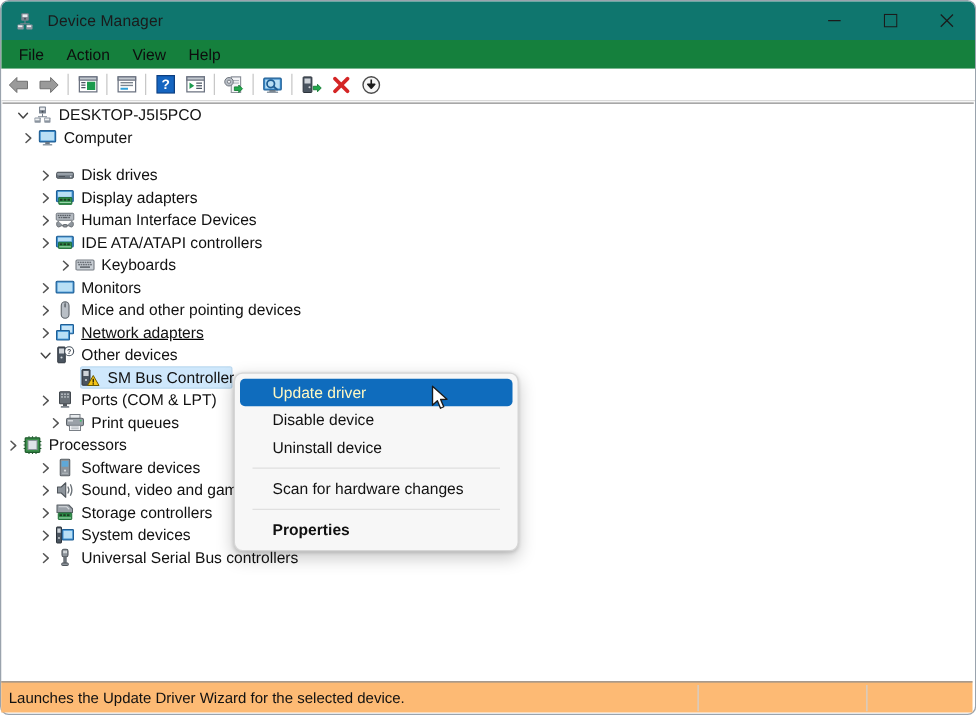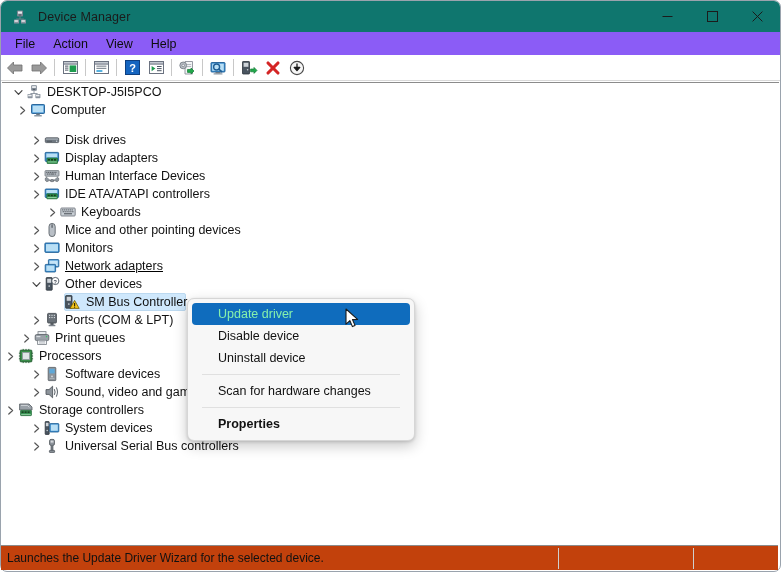--- a/index.html
+++ b/index.html
@@ -62,21 +62,21 @@
     display: flex; align-items: center; justify-content: center;
     position: relative;
   }
   .wc svg { display: block; }
 
   
   #menubar {
     position: absolute;
     left: 0; top: 31px;
     width: 779px; height: 23px;
-    background: #8b5cf6;
+    background: #15803d;
     display: flex;
     align-items: center;
     padding-left: 5px;
     box-sizing: border-box;
   }
   .menu-item {
     font-size: 12.5px;
     color: #0d0d0d;
     padding: 3px 9px;
     white-space: nowrap;
@@ -154,21 +154,21 @@
     align-items: center;
     position: relative;
     z-index: 2;
   }
 
   
   #statusbar {
     position: absolute;
     left: 1px; top: 545px;
     width: 777px; height: 25px;
-    background: #c2410c;
+    background: #fdba74;
     border-top: 1px solid #8b8b8b;
     box-sizing: border-box;
   }
   #status-text {
     position: absolute;
     left: 6px; top: 5px;
     font-size: 12px;
     color: #111111;
     white-space: nowrap;
   }
@@ -198,21 +198,21 @@
     padding-left: 26px;
     display: flex;
     align-items: center;
     font-size: 12.5px;
     color: #111111;
     border-radius: 4px;
     white-space: nowrap;
   }
   .ctx-item.highlight {
     background: #0f6cbd;
-    color: #86efac;
+    color: #fef9c3;
   }
   .ctx-item.bold { font-weight: bold; }
   .ctx-sep {
     height: 1px;
     background: #e0e0e0;
     margin: 5px 14px 5px 14px;
   }
 
   
   #cursor {
@@ -551,43 +551,43 @@
 
     <div class="node" style="padding-left:26px;">
       <div class="node-inner">
         <span class="chev">
           <svg width="9" height="9" viewBox="0 0 9 9">
               <path d="M2.8 1 L6.6 4.5 L2.8 8" fill="none" stroke="#555" stroke-width="1.2" stroke-linecap="round" stroke-linejoin="round"></path>
             </svg>
         </span>
         <span class="nicon">
           <svg width="16" height="16" viewBox="0 0 16 16">
+            <rect x="0.9" y="3" width="14.2" height="9.4" rx="0.8" fill="#3c8fd0" stroke="#1f5e94" stroke-width="0.9"></rect>
+            <rect x="2" y="4.1" width="12" height="7.2" fill="#b9dff5"></rect>
+          </svg>
+        </span>
+        <span class="nlabel">Monitors</span>
+      </div>
+    </div>
+
+    <div class="node" style="padding-left:26px;">
+      <div class="node-inner">
+        <span class="chev">
+          <svg width="9" height="9" viewBox="0 0 9 9">
+              <path d="M2.8 1 L6.6 4.5 L2.8 8" fill="none" stroke="#555" stroke-width="1.2" stroke-linecap="round" stroke-linejoin="round"></path>
+            </svg>
+        </span>
+        <span class="nicon">
+          <svg width="16" height="16" viewBox="0 0 16 16">
             <rect x="5" y="1.4" width="6.2" height="13.2" rx="3.1" fill="#b9bfc6" stroke="#5f656b" stroke-width="0.9"></rect>
             <line x1="8.1" y1="1.8" x2="8.1" y2="6" stroke="#5f656b" stroke-width="0.8"></line>
             <rect x="7.4" y="3" width="1.4" height="2.6" rx="0.7" fill="#6e747a"></rect>
           </svg>
         </span>
         <span class="nlabel">Mice and other pointing devices</span>
-      </div>
-    </div>
-
-    <div class="node" style="padding-left:26px;">
-      <div class="node-inner">
-        <span class="chev">
-          <svg width="9" height="9" viewBox="0 0 9 9">
-              <path d="M2.8 1 L6.6 4.5 L2.8 8" fill="none" stroke="#555" stroke-width="1.2" stroke-linecap="round" stroke-linejoin="round"></path>
-            </svg>
-        </span>
-        <span class="nicon">
-          <svg width="16" height="16" viewBox="0 0 16 16">
-            <rect x="0.9" y="3" width="14.2" height="9.4" rx="0.8" fill="#3c8fd0" stroke="#1f5e94" stroke-width="0.9"></rect>
-            <rect x="2" y="4.1" width="12" height="7.2" fill="#b9dff5"></rect>
-          </svg>
-        </span>
-        <span class="nlabel">Monitors</span>
       </div>
     </div>
 
     <div class="node" style="padding-left:26px;text-decoration:underline;">
       <div class="node-inner">
         <span class="chev">
           <svg width="9" height="9" viewBox="0 0 9 9">
               <path d="M2.8 1 L6.6 4.5 L2.8 8" fill="none" stroke="#555" stroke-width="1.2" stroke-linecap="round" stroke-linejoin="round"></path>
             </svg>
         </span>
@@ -659,21 +659,21 @@
               <rect x="9.8" y="5" width="1.2" height="1.1"></rect>
             </g>
             <rect x="6.4" y="11" width="3.2" height="2" fill="#53595f"></rect>
             <rect x="4.6" y="12.8" width="6.8" height="1.4" rx="0.5" fill="#7b828a"></rect>
           </svg>
         </span>
         <span class="nlabel">Ports (COM &amp; LPT)</span>
       </div>
     </div>
 
-    <div class="node" style="padding-left:16px;">
+    <div class="node" style="padding-left:34px;">
       <div class="node-inner">
         <span class="chev">
           <svg width="9" height="9" viewBox="0 0 9 9">
               <path d="M2.8 1 L6.6 4.5 L2.8 8" fill="none" stroke="#555" stroke-width="1.2" stroke-linecap="round" stroke-linejoin="round"></path>
             </svg>
         </span>
         <span class="nicon">
           <svg width="16" height="16" viewBox="0 0 16 16">
             <rect x="4" y="1.6" width="8" height="3.2" fill="#e9ecef" stroke="#7a8087" stroke-width="0.8"></rect>
             <rect x="1.2" y="4.6" width="13.6" height="6" rx="1.4" fill="#9aa1a8" stroke="#5c6268" stroke-width="0.85"></rect>
@@ -749,21 +749,21 @@
           <svg width="16" height="16" viewBox="0 0 16 16">
             <path d="M2 5.6 L5 5.6 L8.6 2.2 L8.6 13.8 L5 10.4 L2 10.4 Z" fill="#8d949b" stroke="#4e545a" stroke-width="0.85" stroke-linejoin="round"></path>
             <path d="M10.4 5.6 Q11.8 8 10.4 10.4" fill="none" stroke="#6b7278" stroke-width="1.1" stroke-linecap="round"></path>
             <path d="M12.4 3.8 Q14.6 8 12.4 12.2" fill="none" stroke="#6b7278" stroke-width="1.1" stroke-linecap="round"></path>
           </svg>
         </span>
         <span class="nlabel">Sound, video and game controllers</span>
       </div>
     </div>
 
-    <div class="node" style="align-items:flex-end;">
+    <div class="node" style="padding-left:26px;align-items:flex-end;">
       <div class="node-inner">
         <span class="chev">
           <svg width="9" height="9" viewBox="0 0 9 9">
               <path d="M2.8 1 L6.6 4.5 L2.8 8" fill="none" stroke="#555" stroke-width="1.2" stroke-linecap="round" stroke-linejoin="round"></path>
             </svg>
         </span>
         <span class="nicon">
           <svg width="16" height="16" viewBox="0 0 16 16">
             <path d="M1.6 2 L11 2 L14 5 L14 8 L1.6 8 Z" fill="#9aa1a8" stroke="#5c6268" stroke-width="0.85" stroke-linejoin="round"></path>
             <path d="M3 3.4 L9.4 3.4 L11.4 5.4" fill="none" stroke="#d6dadd" stroke-width="0.9"></path>

